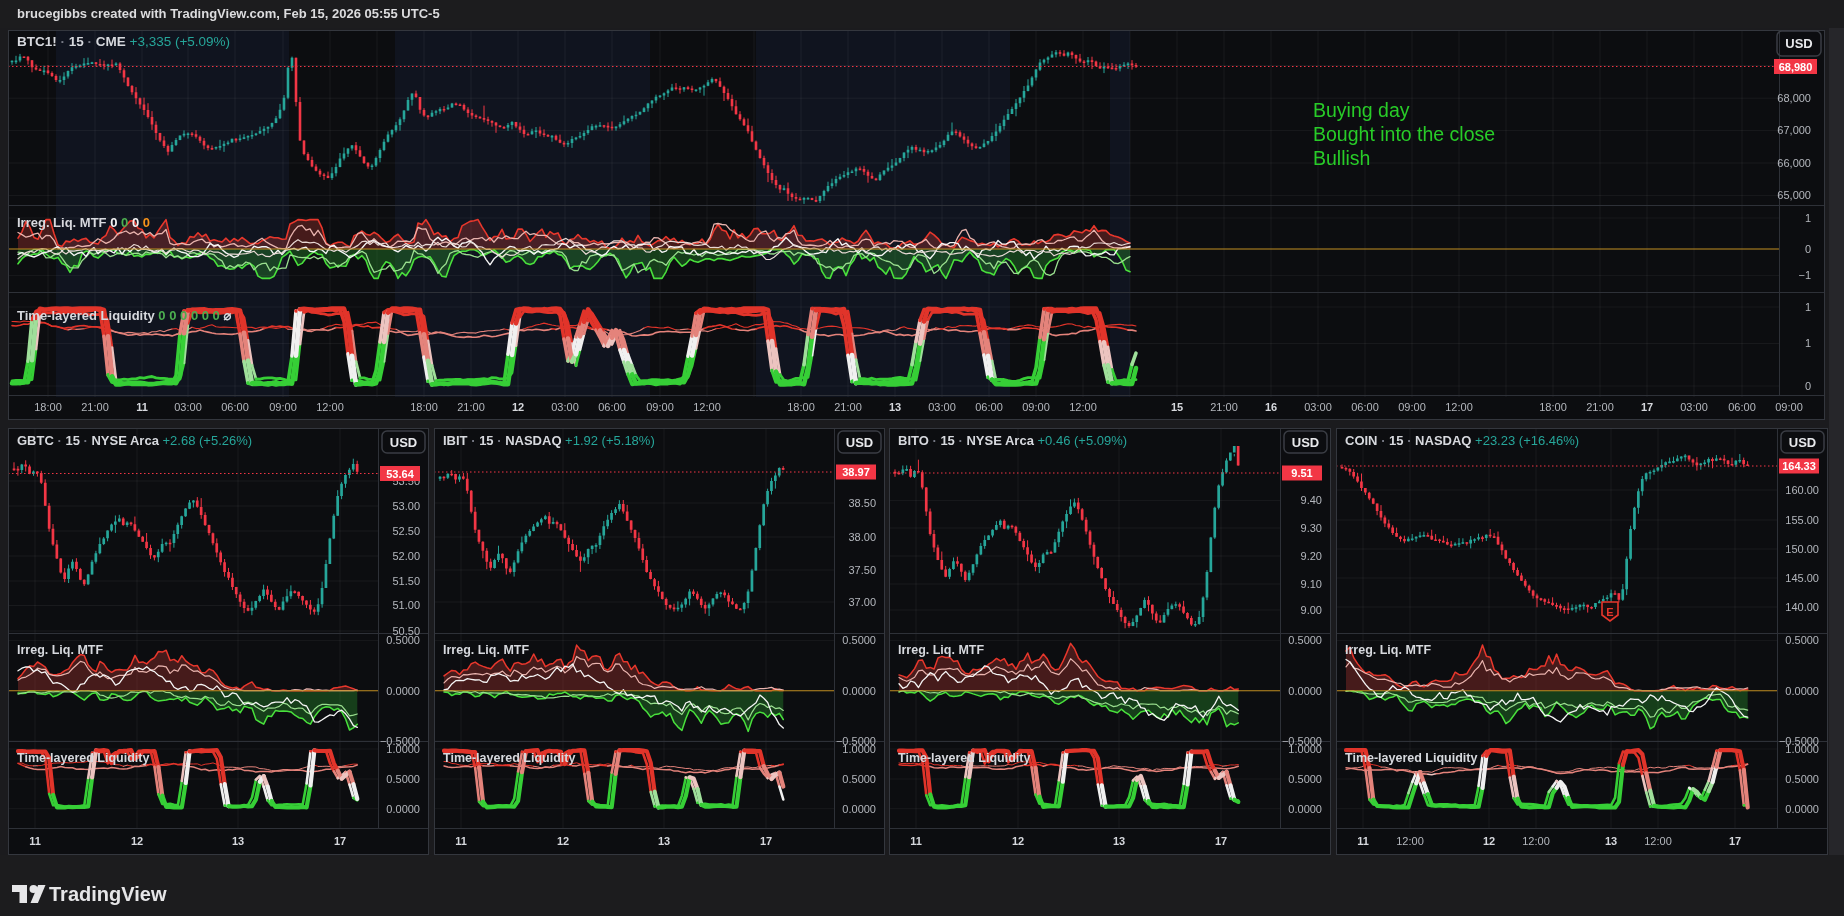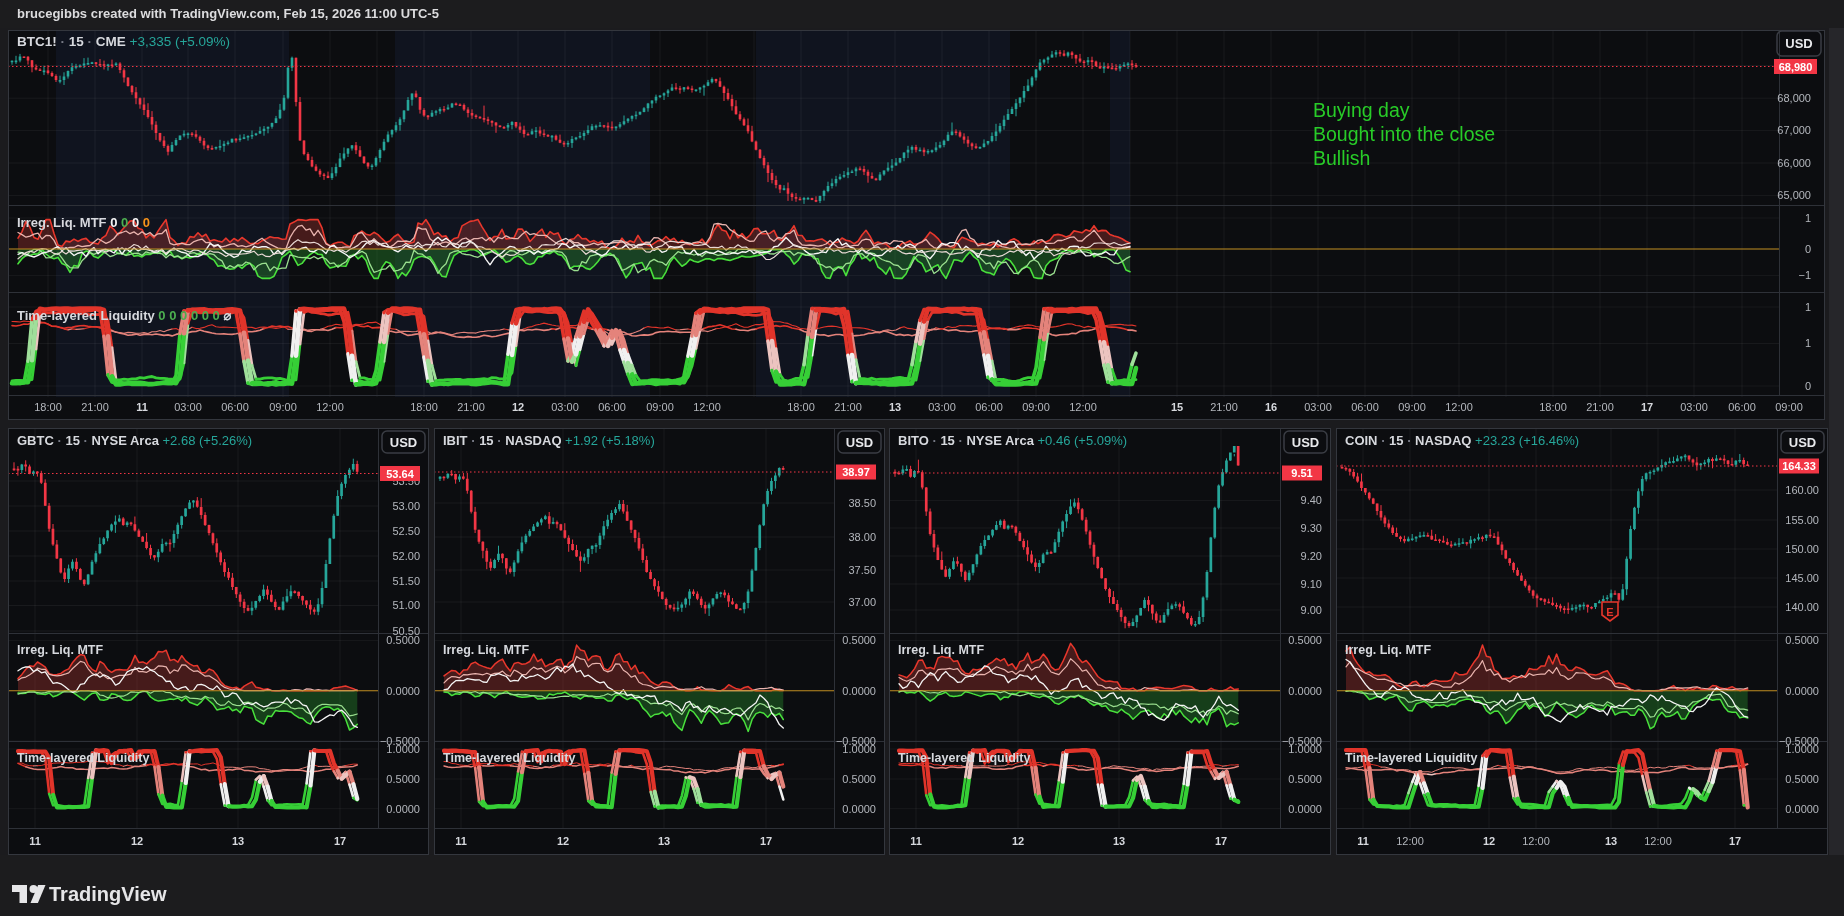--- a/index.html
+++ b/index.html
@@ -1,14 +1,14 @@
 <!DOCTYPE html>
 <html><head><meta charset="utf-8"><style>html,body{margin:0;padding:0;width:1844px;height:916px;background:#1b1b1e;overflow:hidden;font-family:"Liberation Sans",sans-serif;}svg{font-family:"Liberation Sans",sans-serif;display:block}.hdr{position:absolute;left:0;top:0;width:1844px;height:28px;background:#1c1c1e;color:#dcdcde;font-size:13px;font-weight:bold;line-height:28px;padding-left:17px;box-sizing:border-box}.ftr{position:absolute;left:0;top:855px;width:1844px;height:61px;background:#1c1c1e;}</style></head><body>
 <div style="position:absolute;left:1829px;top:28px;width:15px;height:827px;background:#26262a"></div>
-<div class="hdr">brucegibbs created with TradingView.com, Feb 15, 2026 11:00 UTC-5</div>
+<div class="hdr">brucegibbs created with TradingView.com, Feb 15, 2026 05:55 UTC-5</div>
 <svg width="1817" height="390" style="position:absolute;left:8px;top:30px;background:#0c0d10">
     <rect x="48" y="0" width="233" height="367" fill="#10141f"></rect>
     <rect x="387" y="0" width="255" height="367" fill="#10141f"></rect>
     <rect x="748" y="0" width="254" height="367" fill="#10141f"></rect>
     <rect x="1102" y="0" width="20" height="367" fill="#10141f"></rect>
     <line x1="40" y1="0" x2="40" y2="367" stroke="#ffffff" stroke-opacity="0.055"></line>
     <line x1="87" y1="0" x2="87" y2="367" stroke="#ffffff" stroke-opacity="0.055"></line>
     <line x1="134" y1="0" x2="134" y2="367" stroke="#ffffff" stroke-opacity="0.055"></line>
     <line x1="180" y1="0" x2="180" y2="367" stroke="#ffffff" stroke-opacity="0.055"></line>
     <line x1="227" y1="0" x2="227" y2="367" stroke="#ffffff" stroke-opacity="0.055"></line>

